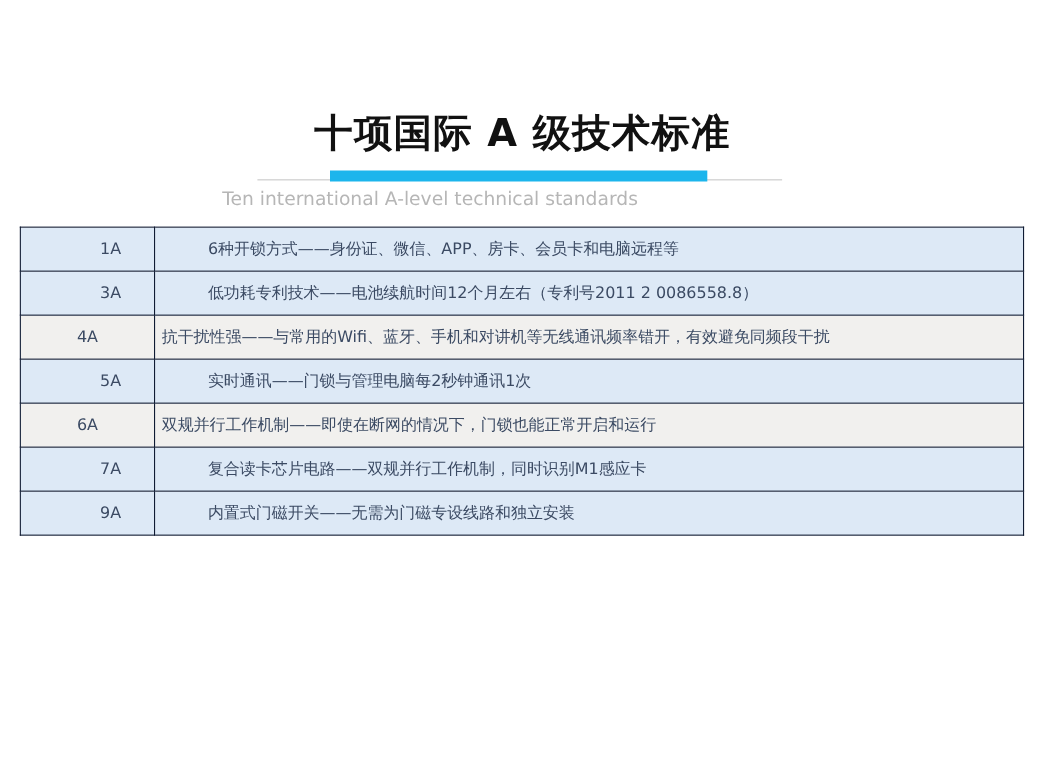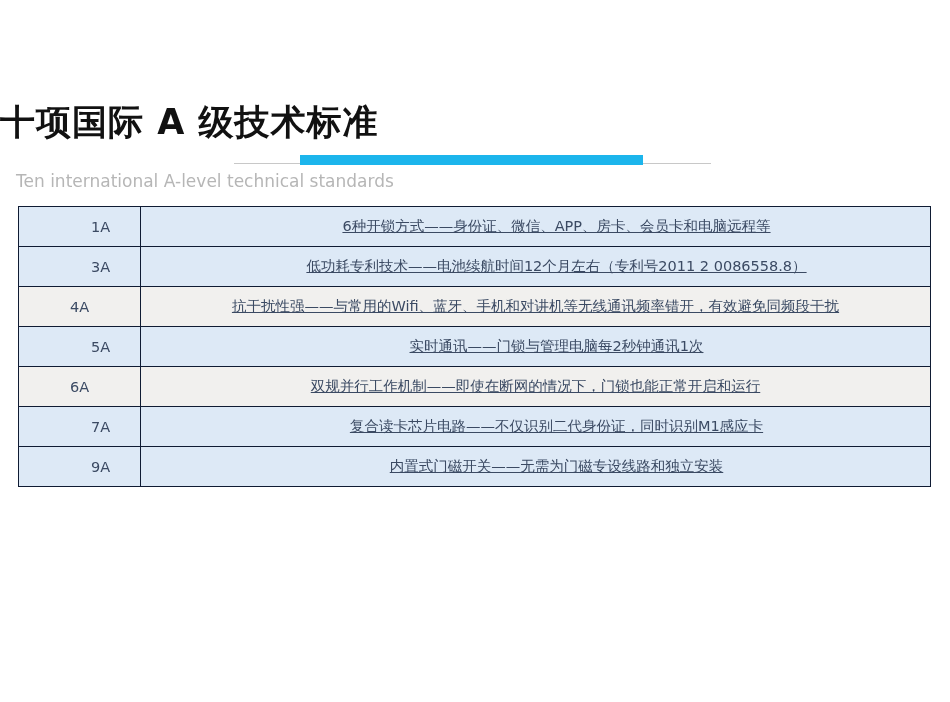--- a/index.html
+++ b/index.html
@@ -21,20 +21,21 @@
     left: 0;
     top: 0;
     width: 950px;
     height: 200px;
   }
   .main-title {
     position: absolute;
     left: 0;
     top: 100px;
     width: 950px;
+    text-align: center;
     font-size: 35px;
     font-weight: bold;
     letter-spacing: 1px;
     color: #111111;
     line-height: 44px;
     white-space: nowrap;
   }
   .rule-line {
     position: absolute;
     left: 234px;
@@ -46,23 +47,24 @@
   .accent-bar {
     position: absolute;
     left: 300px;
     top: 155px;
     width: 343px;
     height: 10px;
     background: #1CB5EC;
   }
   .sub-title {
     position: absolute;
-    left: 16px;
+    left: 4px;
     top: 169px;
     width: 774px;
+    text-align: center;
     font-size: 17px;
     color: #b6b6b6;
     line-height: 24px;
     white-space: nowrap;
   }
 
   
   .std-table {
     position: absolute;
     left: 18px;
@@ -83,22 +85,20 @@
     vertical-align: middle;
     white-space: nowrap;
     overflow: hidden;
   }
   .col-code {
     width: 67px;
     text-align: center;
     font-size: 15px;
   }
   .col-desc {
-    text-align: center;
-    text-decoration: underline;
   }
   .row-odd td {
     background: #dde9f6;
     padding-left: 48px;
   }
   .row-even td {
     background: #f1f0ee;
   }
 </style>
 </head>
@@ -128,20 +128,20 @@
       <tr class="row-odd">
         <td class="col-code">5A</td>
         <td class="col-desc">实时通讯——门锁与管理电脑每2秒钟通讯1次</td>
       </tr>
       <tr class="row-even">
         <td class="col-code">6A</td>
         <td class="col-desc">双规并行工作机制——即使在断网的情况下，门锁也能正常开启和运行</td>
       </tr>
       <tr class="row-odd">
         <td class="col-code">7A</td>
-        <td class="col-desc">复合读卡芯片电路——不仅识别二代身份证，同时识别M1感应卡</td>
+        <td class="col-desc">复合读卡芯片电路——双规并行工作机制，同时识别M1感应卡</td>
       </tr>
       <tr class="row-odd">
         <td class="col-code">9A</td>
         <td class="col-desc">内置式门磁开关——无需为门磁专设线路和独立安装</td>
       </tr>
     </tbody>
 </table>
 
 </body></html>

